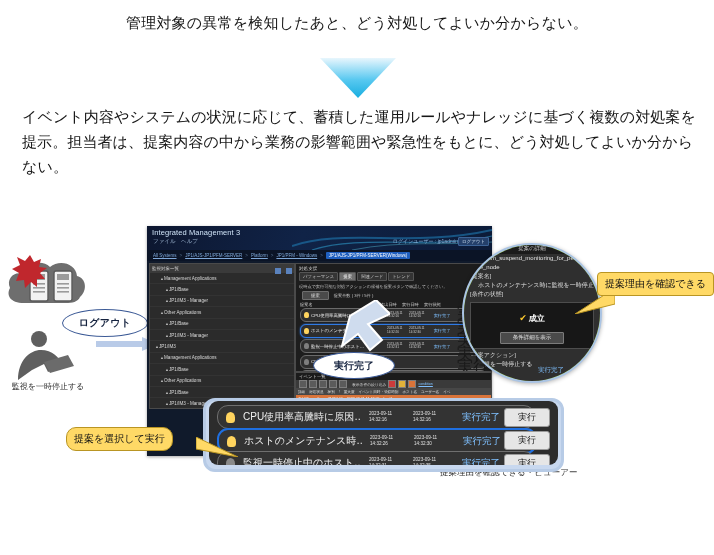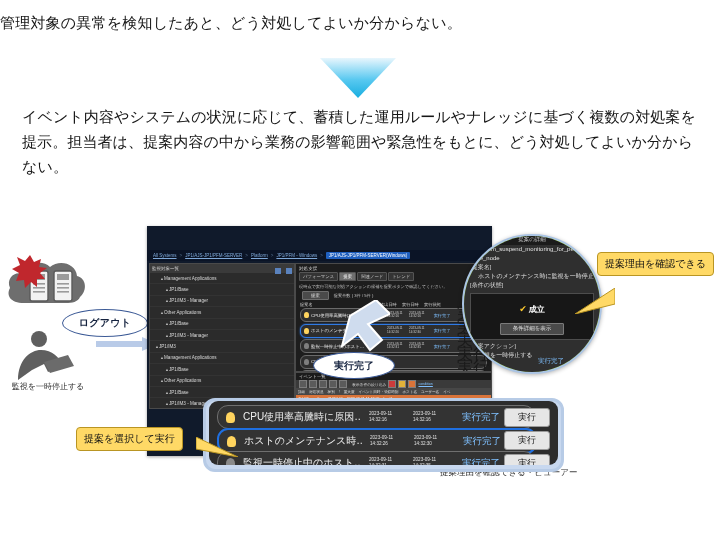--- a/index.html
+++ b/index.html
@@ -4,21 +4,21 @@
 <style>
   html,body{margin:0;padding:0;}
   body{
     width:714px;height:555px;background:#ffffff;overflow:hidden;position:relative;
     font-family:"Liberation Sans","DejaVu Sans",sans-serif;color:#1a1a1a;
   }
   .abs{position:absolute;}
 
   
   #headline{
-    left:0;top:14px;width:714px;
+    left:0;top:14px;width:714px;text-align:center;
     font-size:15px;letter-spacing:.2px;color:#161616;
   }
   #arrow-down{
     left:320px;top:58px;width:76px;height:40px;
   }
   #lead{
     left:22px;top:104px;width:676px;
     font-size:15px;line-height:25px;color:#161616;letter-spacing:.1px;
   }
 
@@ -154,21 +154,21 @@
 
   
   #select-ellipse{
     left:313px;top:352px;width:80px;height:25px;border:1.6px solid #3c5a96;border-radius:50%;
     background:#ffffff;display:flex;align-items:center;justify-content:center;
     font-size:10px;color:#15233f;font-weight:bold;z-index:6;
   }
 
   
   #mag-circle{
-    left:462px;top:234px;width:136px;height:136px;border-radius:50%;
+    left:462px;top:243px;width:136px;height:136px;border-radius:50%;
     border:2.5px solid #aac4e4;background:#bef264;overflow:hidden;z-index:7;
     box-shadow:0 1px 4px rgba(0,0,0,.3);
   }
   #mag-strip{
     position:absolute;left:0;top:0;width:136px;height:9px;background:#1b1b1b;
   }
   #mag-strip-label{
     position:absolute;left:0;top:0;width:136px;text-align:center;font-size:5.5px;color:#d2d2d2;
   }
   #mag-body{position:absolute;left:0;top:9px;width:136px;height:127px;background:#2f2f2f;}
@@ -187,22 +187,22 @@
   #mag-done{
     position:absolute;left:74px;top:112px;font-size:6.5px;color:#7fc0ff;
   }
   .mag-time{position:absolute;left:2px;font-size:3.6px;color:#bdbdbd;}
 
   
   .callout{
     background:#ffd966;border:1px solid #b99523;border-radius:4px;
     font-size:10px;color:#121212;padding:4px 7px;white-space:nowrap;z-index:9;
   }
-  #callout-reason{left:597px;top:252px;}
-  #callout-exec{left:76px;top:427px;}
+  #callout-reason{left:597px;top:272px;}
+  #callout-exec{left:66px;top:427px;border-radius:10px;}
   .callout-tail{position:absolute;z-index:8;}
 
   
   #mag-panel{
     left:203px;top:398px;width:355px;height:68px;background:#c8d8ef;
     border:3px solid #b7cbe6;border-radius:12px;overflow:hidden;z-index:5;
   }
   #mag-panel-inner{
     position:absolute;left:3px;top:0px;width:349px;height:64px;background:#2c2c2c;
     border-radius:9px;overflow:hidden;
@@ -270,20 +270,32 @@
 </svg>
 <div class="abs" id="operator-label">監視を一時停止する</div>
 
 <div class="abs" id="request-ellipse">ログアウト</div>
 <svg class="abs" id="request-arrow" viewBox="0 0 62 14">
   <polygon points="0,4 46,4 46,0 62,7 46,14 46,10 0,10" fill="#b9cbe8"></polygon>
 </svg>
 
 <div class="abs" id="app-window">
 
+  <div id="app-titlebar">
+    <svg id="titlebar-swoosh" viewBox="0 0 200 24" preserveAspectRatio="none">
+      <path d="M0 20 C50 2 120 22 200 4" stroke="#1d6fa5" stroke-width="2" fill="none" opacity=".8"></path>
+      <path d="M20 24 C70 8 140 24 200 10" stroke="#2e9ac9" stroke-width="1.2" fill="none" opacity=".7"></path>
+      <path d="M60 24 C110 14 150 20 200 16" stroke="#5fd0e8" stroke-width=".8" fill="none" opacity=".6"></path>
+    </svg>
+    <div id="app-title">Integrated Management 3</div>
+    <div class="menu-item" id="menu-file">ファイル</div>
+    <div class="menu-item" id="menu-help">ヘルプ</div>
+    <div id="login-user">ログインユーザー : jp1admin</div>
+    <div id="logout-btn">ログアウト</div>
+  </div>
 
   <div id="breadcrumb">
       <span class="crumb">All Systems</span>
       <span class="crumb-sep">&gt;</span>
       <span class="crumb">JP1/AJS-JP1/PFM-SERVER</span>
       <span class="crumb-sep">&gt;</span>
       <span class="crumb">Platform</span>
       <span class="crumb-sep">&gt;</span>
       <span class="crumb">JP1/PFM - Windows</span>
       <span class="crumb-sep">&gt;</span>

